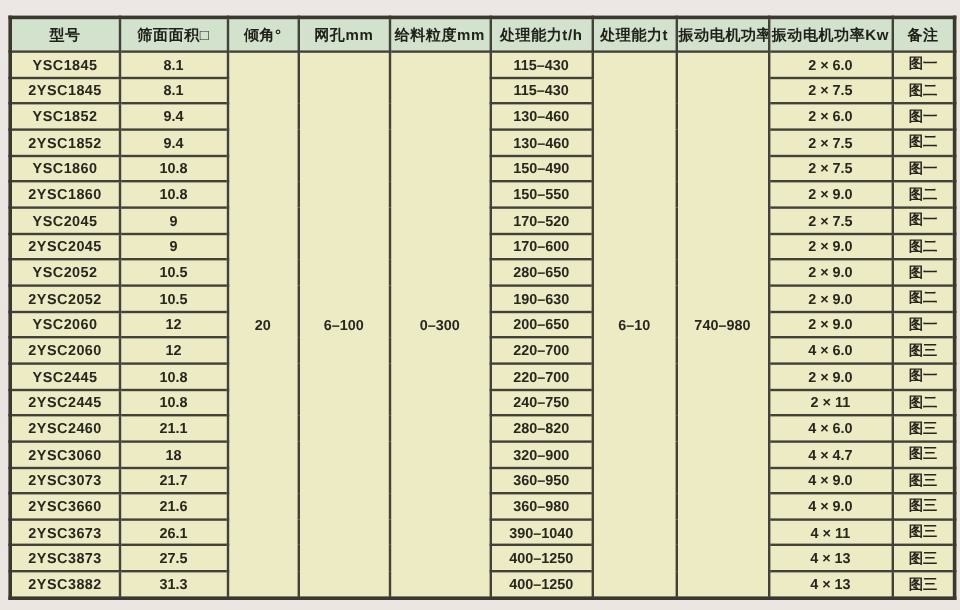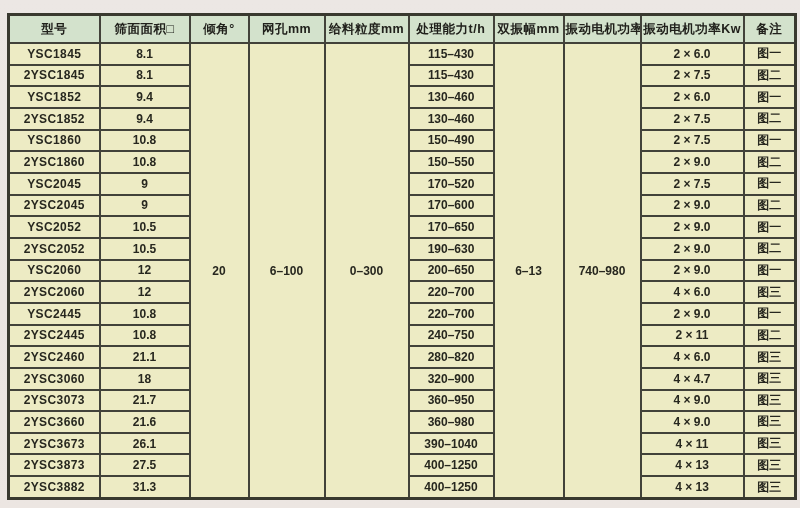--- a/index.html
+++ b/index.html
@@ -86,35 +86,35 @@
         <col class="c9">
     </colgroup>
     <thead>
         <tr>
           <th>型号</th>
           <th>筛面面积□</th>
           <th>倾角°</th>
           <th>网孔mm</th>
           <th>给料粒度mm</th>
           <th>处理能力t/h</th>
-          <th>双振幅mm</th>
+          <th>处理能力t</th>
           <th>振动电机功率Kw</th>
           <th>振动电机功率Kw</th>
           <th>备注</th>
         </tr>
       </thead>
     <tbody>
         <tr>
           <td class="model-col">YSC1845</td>
           <td class="area-col">8.1</td>
           <td class="merged-col" rowspan="21">20</td>
           <td class="merged-col" rowspan="21">6–100</td>
           <td class="merged-col" rowspan="21">0–300</td>
           <td class="capacity-col">115–430</td>
-          <td class="merged-col" rowspan="21">6–13</td>
+          <td class="merged-col" rowspan="21">6–10</td>
           <td class="merged-col" rowspan="21">740–980</td>
           <td class="power-col">2 × 6.0</td>
           <td class="note-col">图一</td>
         </tr>
         <tr>
           <td class="model-col">2YSC1845</td>
           <td class="area-col">8.1</td>
           <td class="capacity-col">115–430</td>
           <td class="power-col">2 × 7.5</td>
           <td class="note-col">图二</td>
@@ -157,21 +157,21 @@
         <tr>
           <td class="model-col">2YSC2045</td>
           <td class="area-col">9</td>
           <td class="capacity-col">170–600</td>
           <td class="power-col">2 × 9.0</td>
           <td class="note-col">图二</td>
         </tr>
         <tr>
           <td class="model-col">YSC2052</td>
           <td class="area-col">10.5</td>
-          <td class="capacity-col">170–650</td>
+          <td class="capacity-col">280–650</td>
           <td class="power-col">2 × 9.0</td>
           <td class="note-col">图一</td>
         </tr>
         <tr>
           <td class="model-col">2YSC2052</td>
           <td class="area-col">10.5</td>
           <td class="capacity-col">190–630</td>
           <td class="power-col">2 × 9.0</td>
           <td class="note-col">图二</td>
         </tr>

